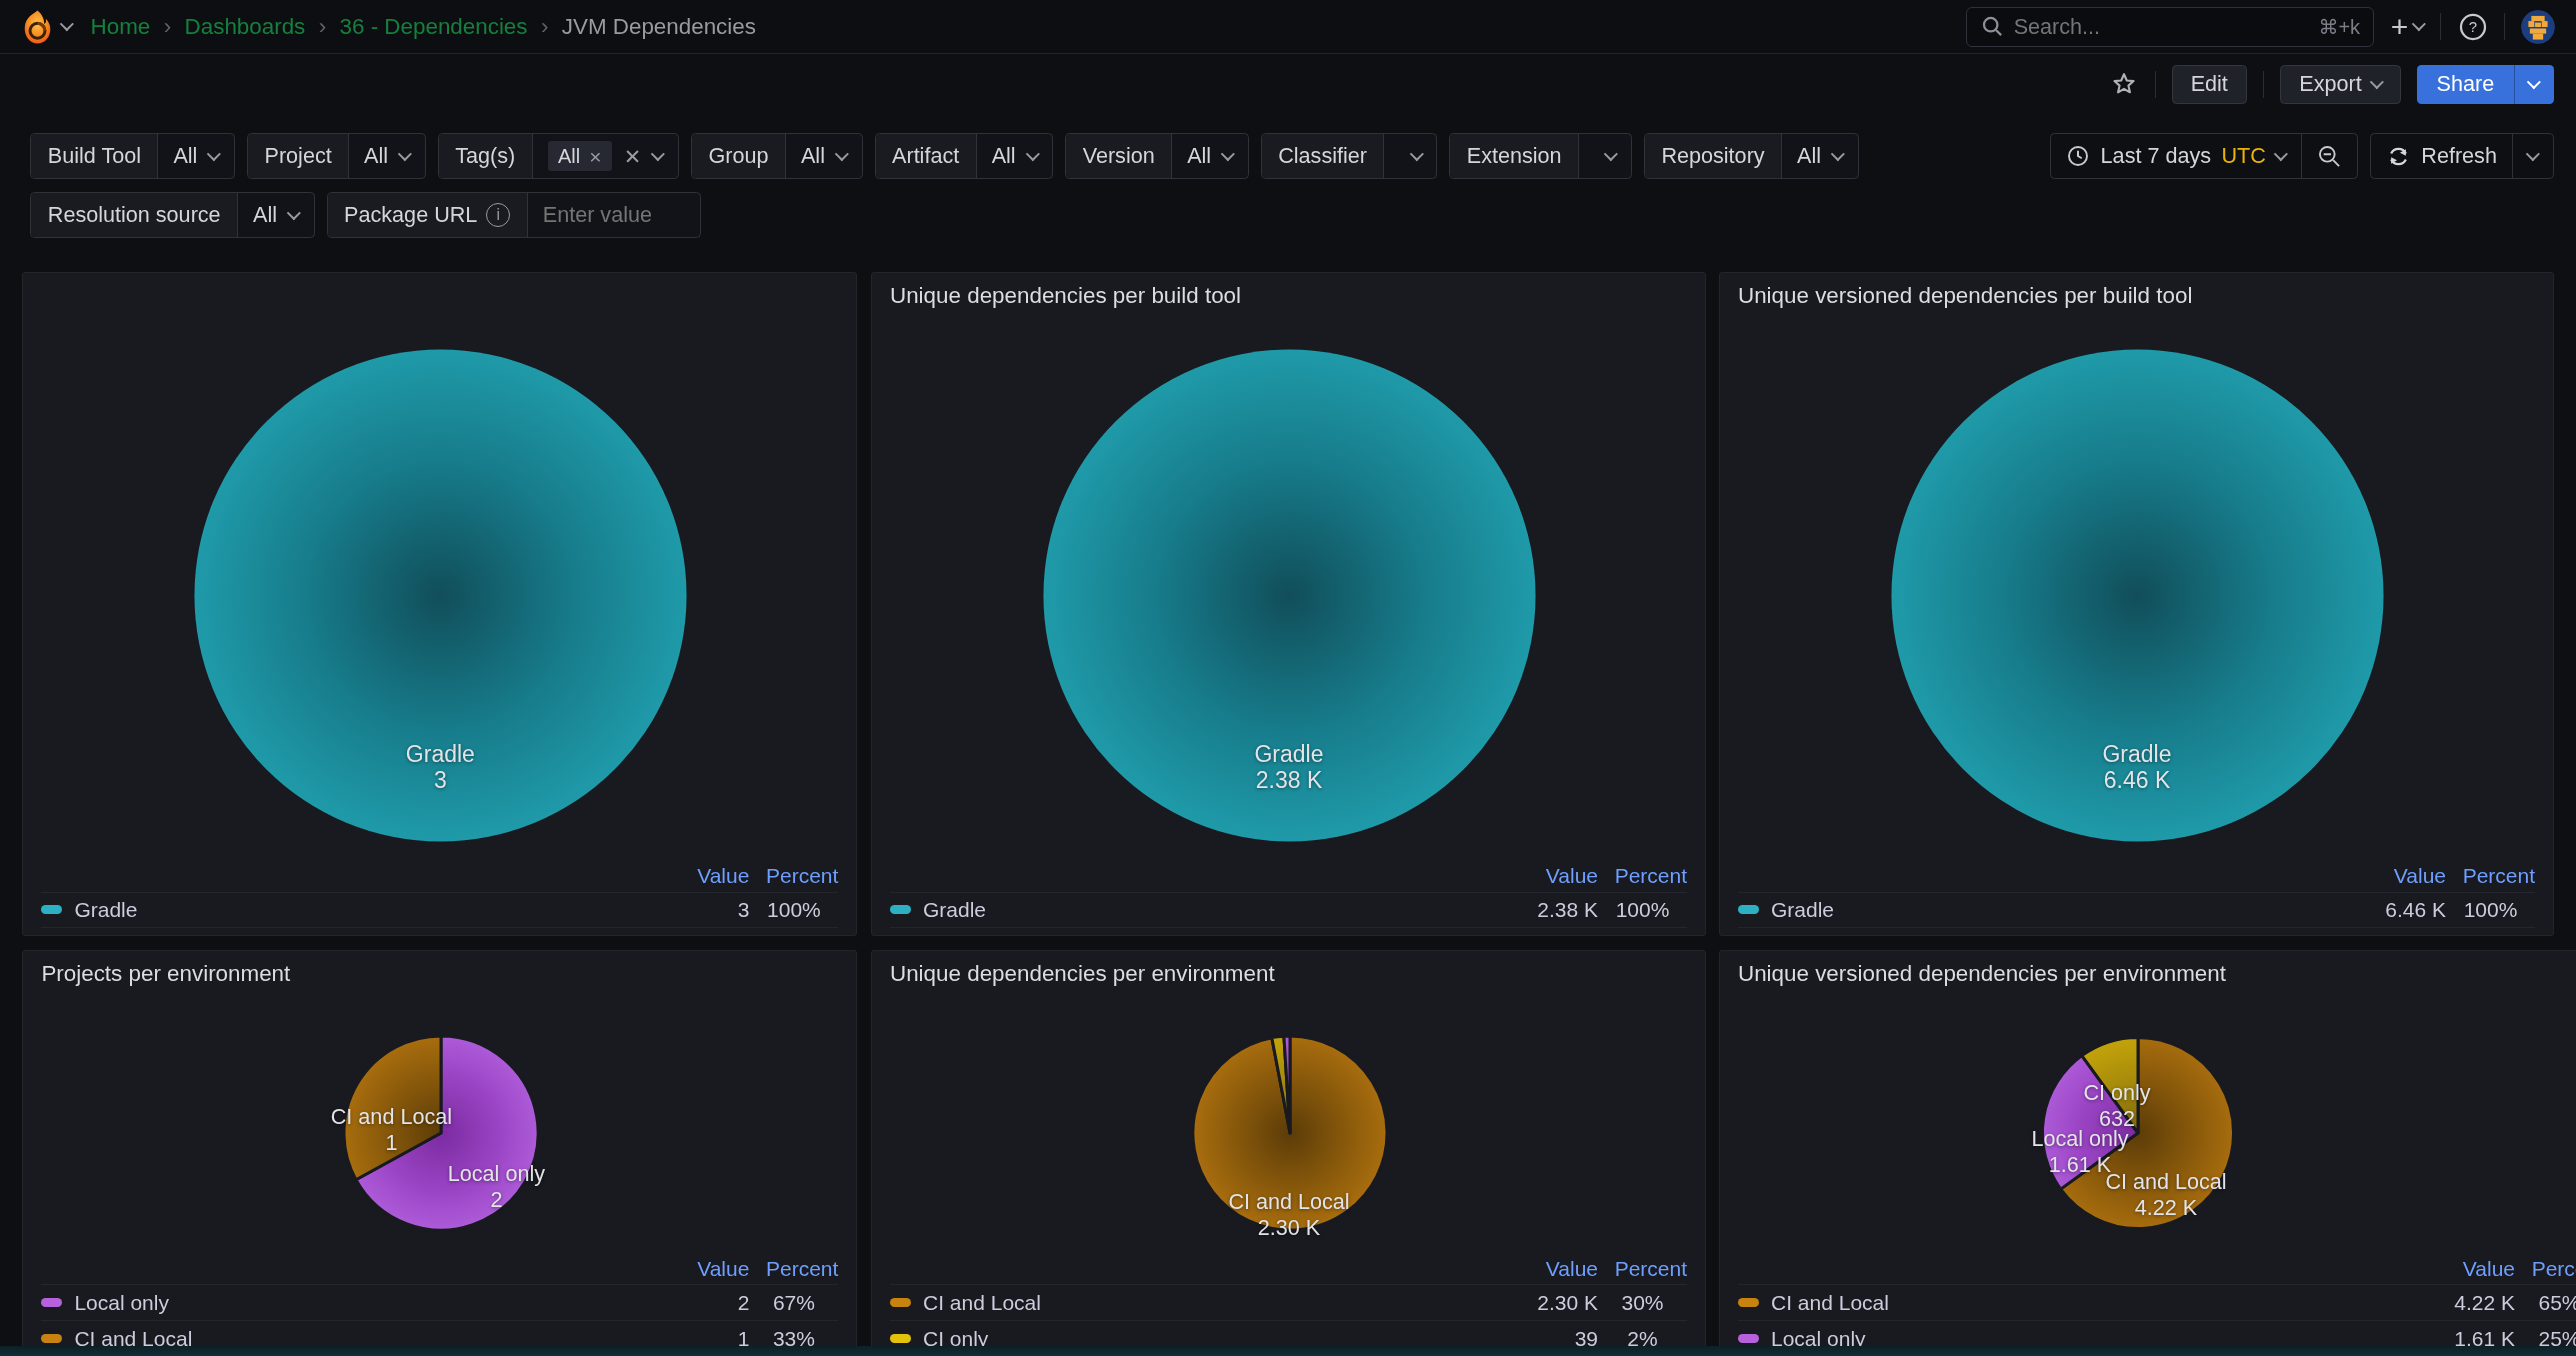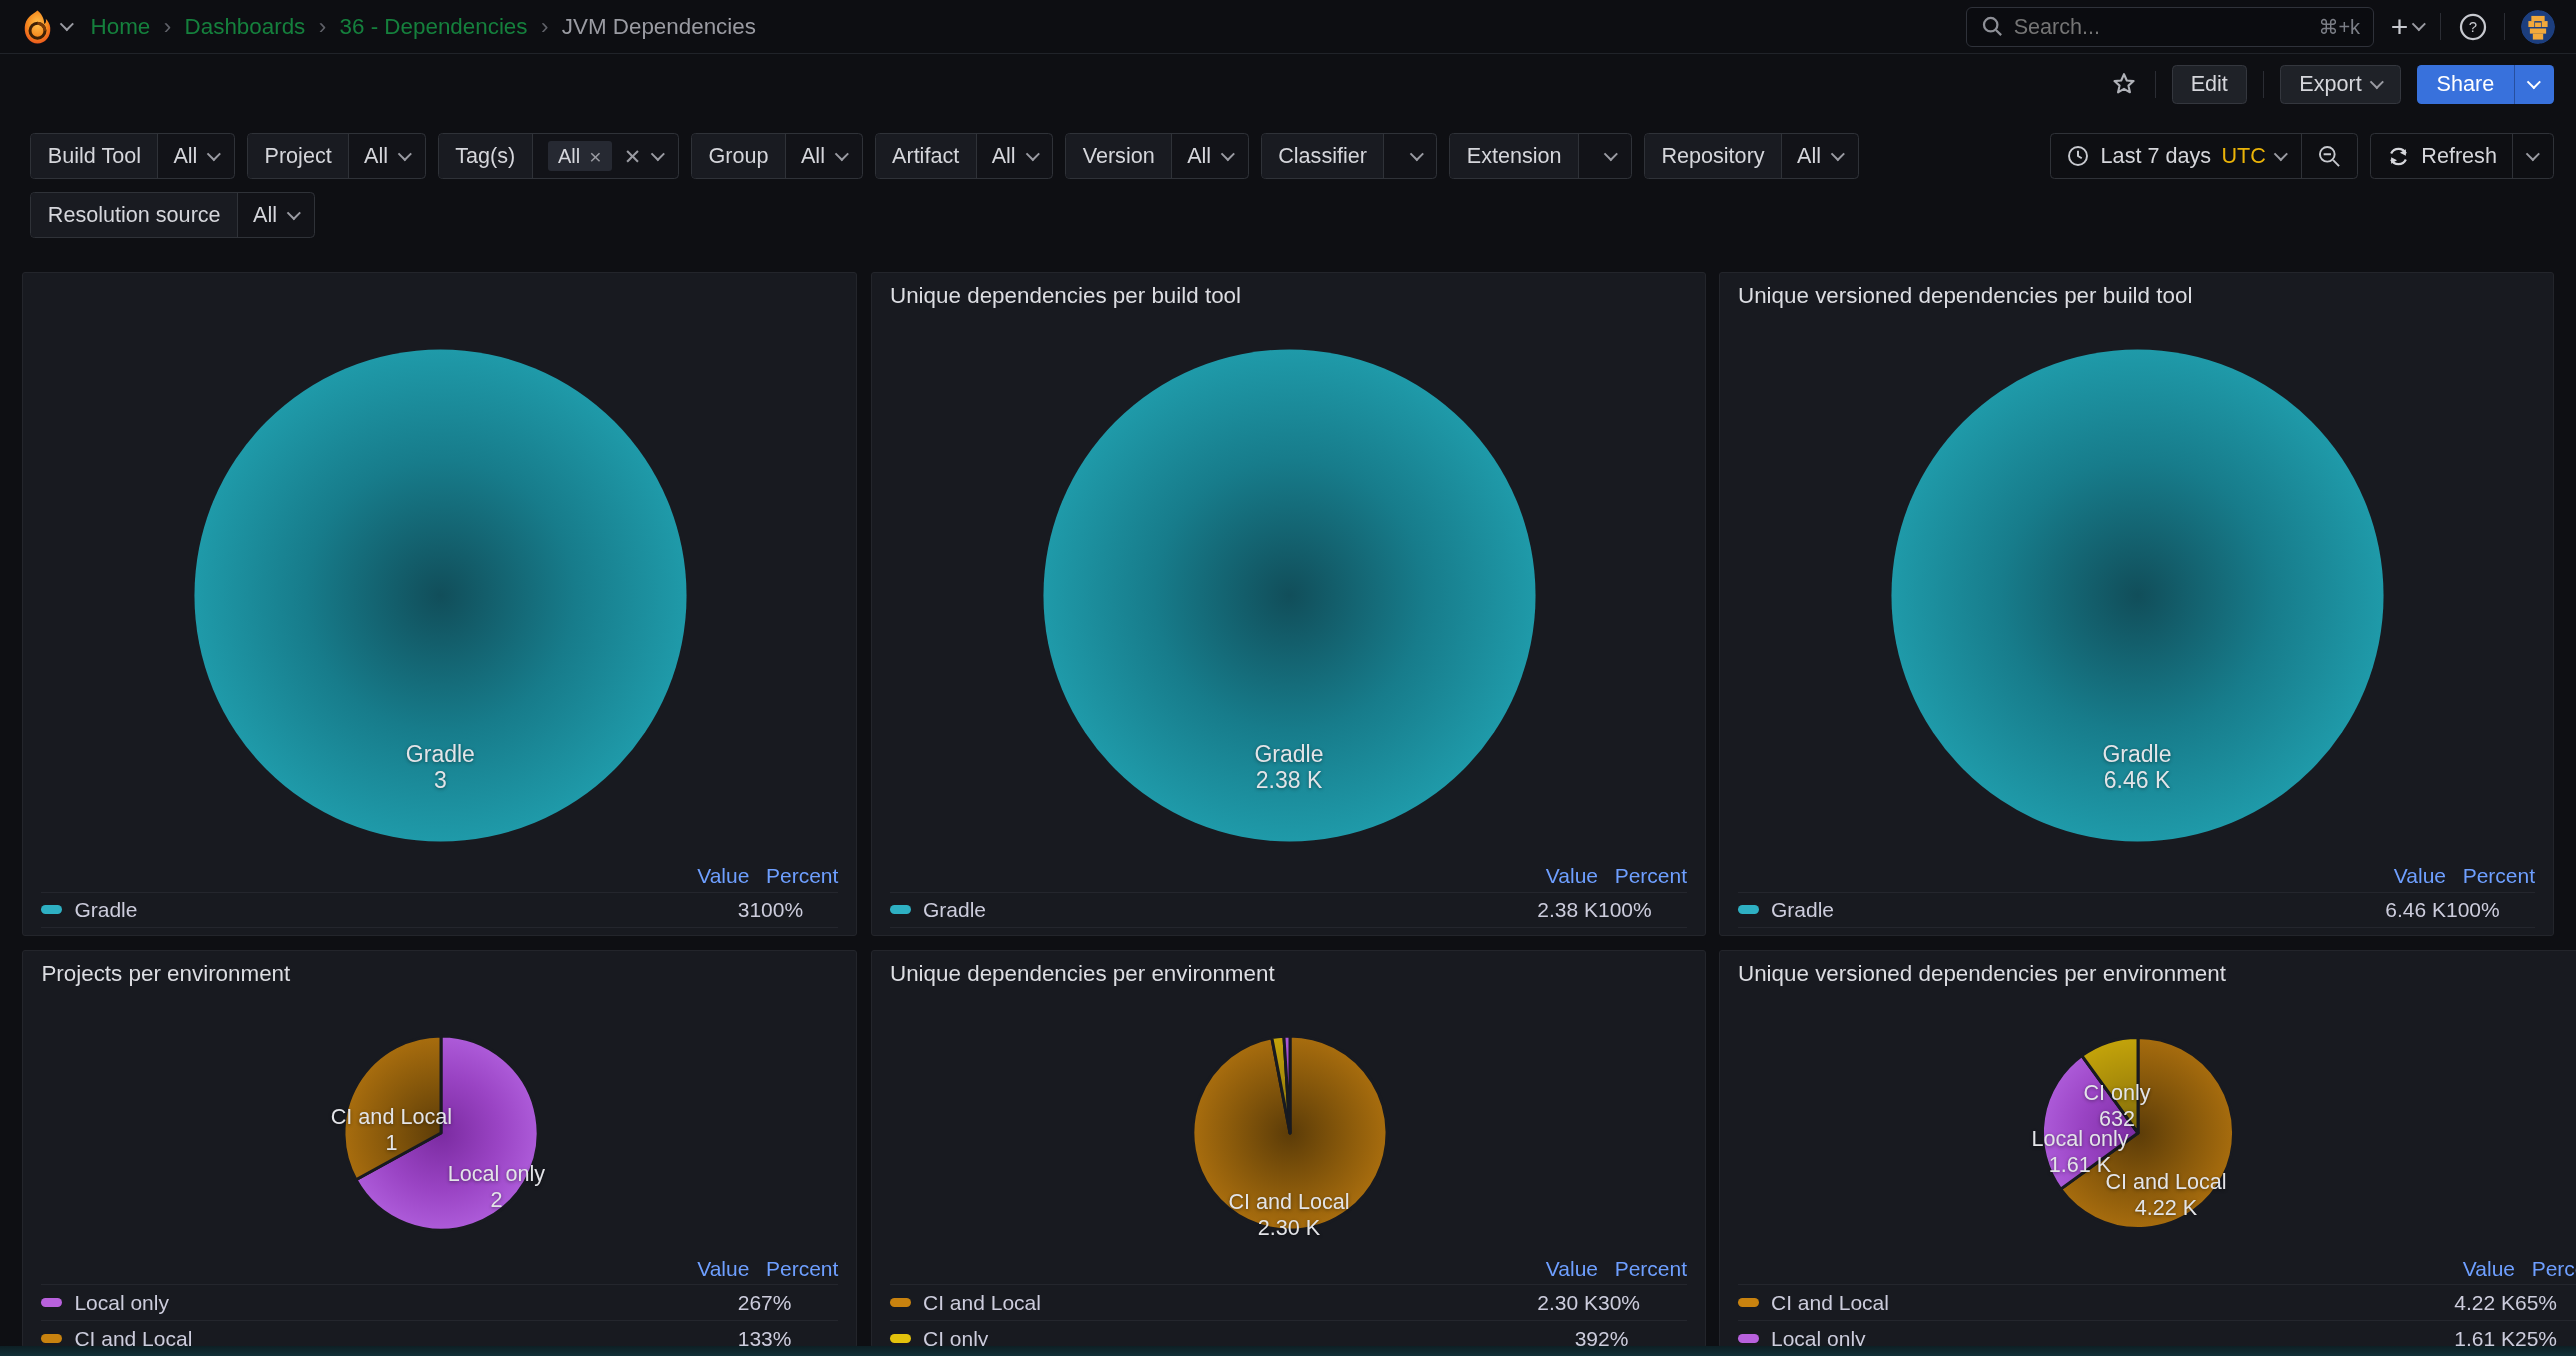--- a/index.html
+++ b/index.html
@@ -75,21 +75,21 @@
   .legend { position:absolute; left:18px; right:18px; font-size:21px; }
   .legend.bottom { bottom:7.5px; }
   .legend.row2 { top:302px; }
   .lg-head { display:flex; justify-content:flex-end; align-items:center; height:31px; color:#6e9fff; }
   .lg-head .vcol { width:112px; text-align:right; }
   .lg-head .pcol { width:89px; text-align:right; }
   .lg-row { display:flex; align-items:center; height:36px; border-top:0.7px solid #24262d; color:#ccccdc; }
   .lg-row.closed { border-bottom:0.7px solid #24262d; }
   .lg-row .name { flex:1; }
   .lg-row .vcol { width:112px; text-align:right; }
-  .lg-row .pcol { width:89px; text-align:left; }
+  .lg-row .pcol { width:89px; text-align:center; }
   .sw { width:21px; height:9.7px; border-radius:5.2px; margin-right:12px; flex:none; }
   .sw-teal { background:#2eb0c3; } .sw-purple { background:#b861dd; }
   .sw-orange { background:#c8820f; } .sw-yellow { background:#e3c20c; }
 
   .bottom-strip { position:absolute; left:0; right:0; top:1346px; height:10.4px;
                   background:linear-gradient(#0d1f24,#123038); }
   svg { display:block; }
 </style>
 </head>
 <body>
@@ -291,20 +291,29 @@
       </div>
     </div>
     <div class="frow">
       <div class="pill">
         <span class="pill-label">Resolution source</span>
         <span class="pill-value">
           <span>All</span>
           <span class="chev"></span>
         </span>
       </div>
+      <div class="pill">
+        <span class="pill-label">
+          <span>Package URL</span>
+          <span class="info-circ">i</span>
+        </span>
+        <span class="pill-input">
+          <input placeholder="Enter value" style="">
+        </span>
+      </div>
     </div>
   </div>
 
   <div class="panel" style="left:22.4px; top:272px; width:835px; height:664px;">
     <svg class="pie-svg" style="left:164px; top:69px;" width="507" height="507" viewBox="0 0 680 680">
       <defs>
           <radialGradient id="tg0" gradientUnits="userSpaceOnUse" cx="340" cy="340" r="330">
         <stop offset="0%" stop-color="#114e5a"></stop>
             <stop offset="55%" stop-color="#177c8b"></stop>
             <stop offset="100%" stop-color="#1f9aa9"></stop>

